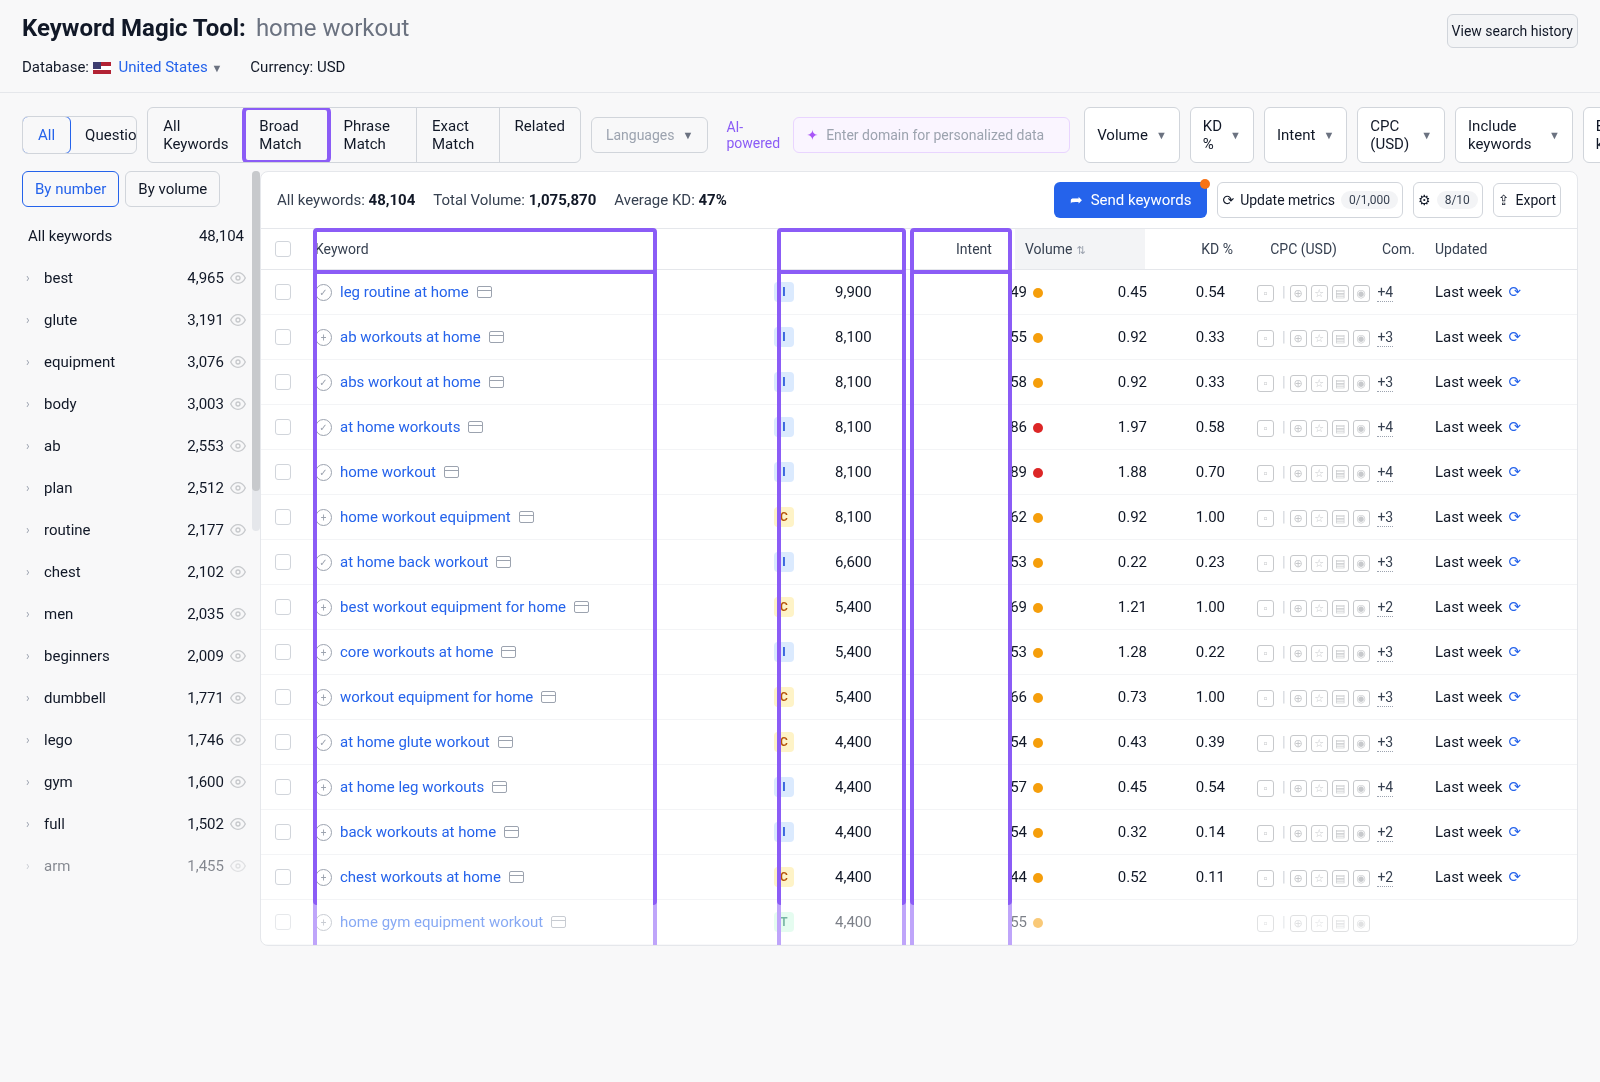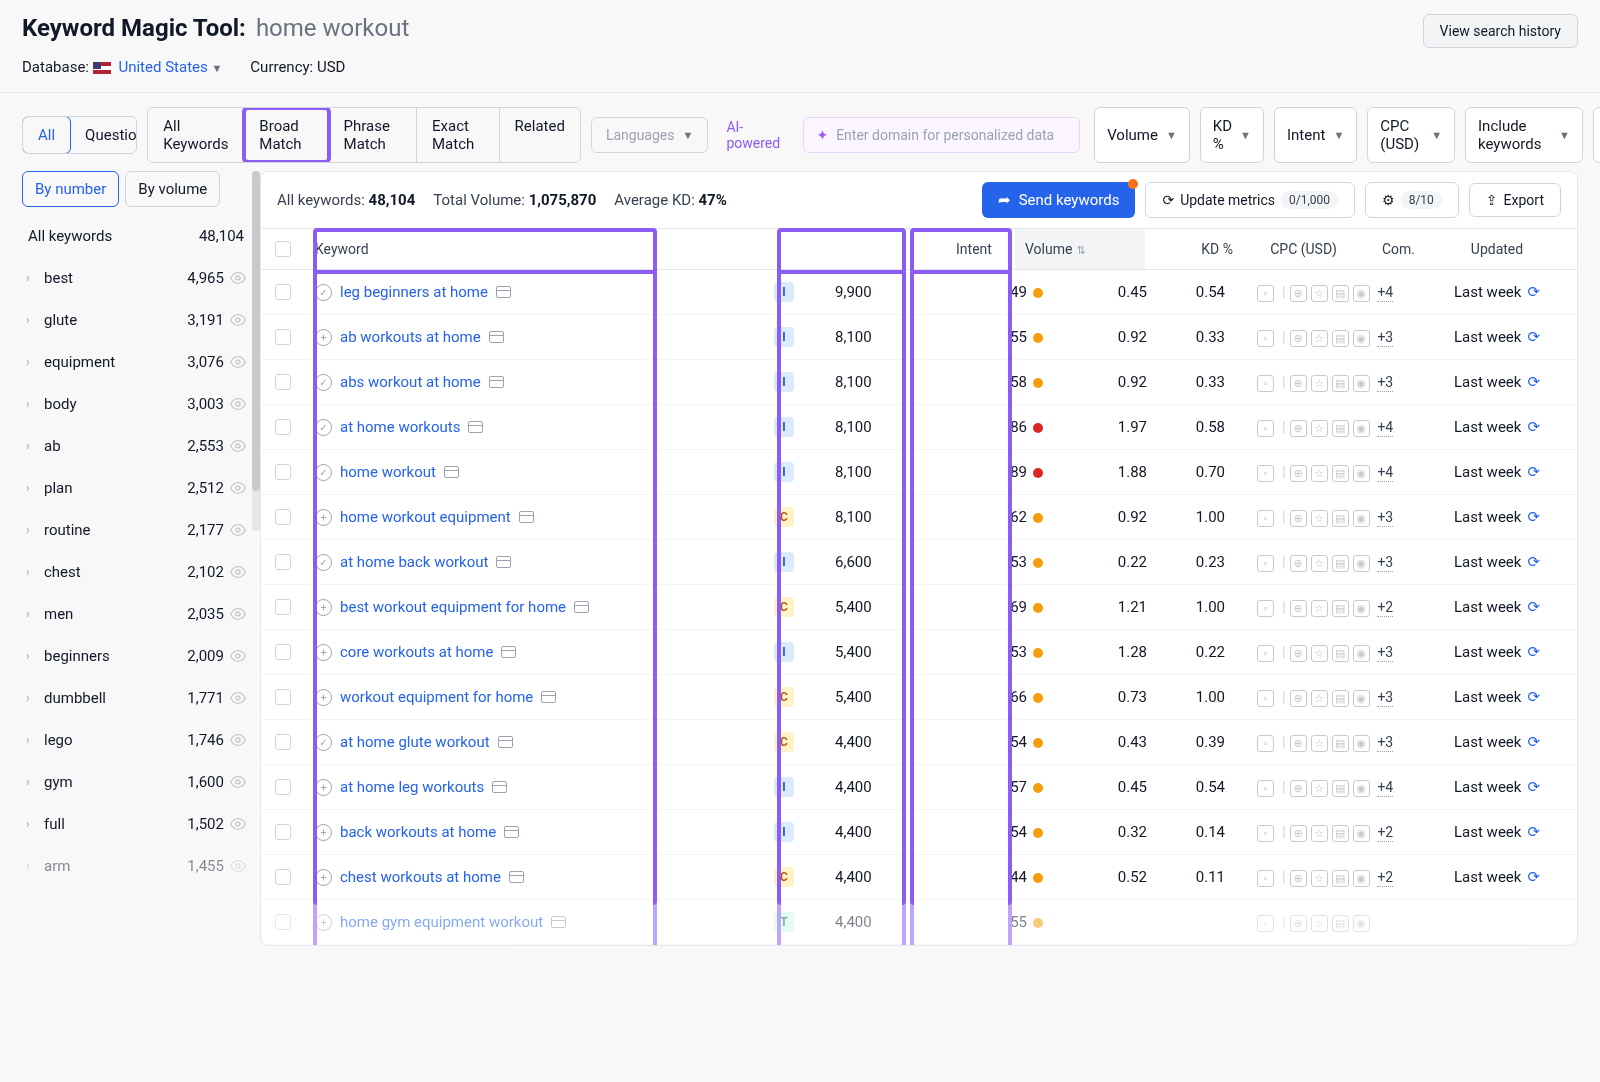--- a/index.html
+++ b/index.html
@@ -1,36 +1,36 @@
 <!DOCTYPE html>
 <html><head>
 <meta charset="utf-8">
 <style>
 *{box-sizing:border-box;margin:0;padding:0;font-family:-apple-system,BlinkMacSystemFont,"Segoe UI",Roboto,sans-serif}
 body{background:#f8f8f9;color:#111827;font-size:14px;width:1600px}
 .header{padding:14px 22px 16px;border-bottom:1px solid #e5e7eb}
 .hdr-top{display:flex;justify-content:space-between;align-items:flex-start}
 .htitle{font-size:24px;font-weight:700;display:flex;gap:10px;align-items:baseline}
 .htitle .query{color:#6b7280;font-weight:400}
-.btn{display:inline-flex;align-items:center;gap:6px;padding:8px 16px;border:1px solid #d1d5db;border-radius:6px;background:#fff;color:#111827;cursor:pointer;font-size:14px}
+.btn{display:inline-flex;align-items:center;gap:6px;padding:8px 4px;border:1px solid #d1d5db;border-radius:6px;background:#fff;color:#111827;cursor:pointer;font-size:14px}
 .btn-grey{background:#f3f4f6}
 .hdr-sub{display:flex;gap:28px;margin-top:10px;font-size:15px;color:#111827}
 .link{color:#2563eb;cursor:pointer}
 .flag{display:inline-block;width:18px;height:12px;background:linear-gradient(#b22234 33%,#fff 33% 66%,#b22234 66%);position:relative;margin-right:4px;vertical-align:middle}
 .flag::before{content:"";position:absolute;width:8px;height:7px;background:#3c3b6e;left:0;top:0}
 .chev{font-size:11px;color:#6b7280}
 .toolbar{padding:14px 22px 8px;display:flex;flex-direction:row;gap:14px}
 .tabrow{display:flex;gap:0;align-items:center}
 .seggrp{display:inline-flex;border:1px solid #d1d5db;border-radius:6px;overflow:hidden;margin-right:10px}
 .seggrp .seg{padding:9px 15px;border-right:1px solid #d1d5db;cursor:pointer;font-size:15px}
 .seggrp .seg:last-child{border-right:none}
 .seg.active{color:#2563eb;border:1px solid #2563eb;border-radius:6px;margin:-1px}
 .seg.highl{outline:4px solid #8b5cf6;outline-offset:-2px;border-radius:4px}
 .lang-dd{padding:9px 14px;border:1px solid #d1d5db;border-radius:6px;color:#9ca3af;cursor:pointer;display:inline-flex;gap:8px;align-items:center}
-.ai-row{display:flex;gap:10px;align-items:center}
+.ai-row{display:flex;align-items:center}
 .ai-badge{color:#8b5cf6;font-size:14px;padding:4px 0 4px 4px}
 .ai-input{border:1px solid #e9d5ff;border-radius:6px;padding:9px 12px;width:290px;color:#9ca3af;display:flex;gap:8px;align-items:center;background:#faf5ff}
 .ai-spark{color:#a855f7}
 .filters{display:flex;gap:10px}
 .dd{padding:8px 12px;border:1px solid #d1d5db;border-radius:6px;background:#fff;cursor:pointer;display:inline-flex;align-items:center;gap:8px;font-size:15px}
 .content{display:flex;padding:0 22px 22px;gap:10px}
 .sidebar{width:228px;flex-shrink:0;position:relative}
 .sb-tabs{display:flex;gap:6px;margin-bottom:8px}
 .sb-tab{padding:8px 12px;border:1px solid #d1d5db;border-radius:6px;cursor:pointer;font-size:15px}
 .sb-tab.active{border-color:#2563eb;color:#2563eb}
@@ -54,21 +54,21 @@
 .thead{display:flex;align-items:center;border-bottom:1px solid #e5e7eb;font-size:14px;color:#374151;position:relative}
 .th,.td{padding:12px 10px}
 .c-chk{width:44px;display:flex;justify-content:center}
 .c-kw{flex:1;min-width:300px}
 .c-int{width:82px;text-align:center}
 .c-vol{width:130px;text-align:left;padding-right:18px}
 .c-kd{width:102px;text-align:right;padding-right:14px}
 .c-cpc{width:100px;text-align:right}
 .c-com{width:78px;text-align:right}
 .c-serp{width:190px;padding-left:22px}
-.c-upd{width:152px;text-align:center;padding-right:18px}
+.c-upd{width:152px;text-align:left;padding-right:18px}
 .chk{width:16px;height:16px;border:1.5px solid #d1d5db;border-radius:3px;display:inline-block}
 .row{display:flex;align-items:center;border-bottom:1px solid #f3f4f6;font-size:15px;position:relative}
 .kw-cell{display:flex;align-items:center;gap:8px}
 .kw-ico{width:17px;height:17px;border:1.5px solid #9ca3af;border-radius:50%;display:inline-flex;align-items:center;justify-content:center;font-size:10px;color:#9ca3af;flex-shrink:0}
 .kw-link{color:#2563eb;cursor:pointer}
 .win-ico{width:15px;height:12px;border:1.5px solid #9ca3af;border-radius:2px;position:relative;flex-shrink:0}
 .win-ico::before{content:"";position:absolute;top:3px;left:0;right:0;border-top:1.5px solid #9ca3af}
 .intent-badge{display:inline-block;width:20px;height:20px;border-radius:4px;text-align:center;line-height:20px;font-size:12px;font-weight:600}
 .int-i{background:#dbeafe;color:#1d4ed8}
 .int-c{background:#fef3c7;color:#b45309}
@@ -393,21 +393,21 @@
         <div class="row">
           <div class="hl-kw" style="left:52px;top:-1px;width:344px;height:51px;border-top:none;border-bottom:none"></div>
           <div class="hl-kw" style="left:516px;top:-1px;width:129px;height:51px;border-top:none;border-bottom:none"></div>
           <div class="hl-kw" style="left:649px;top:-1px;width:102px;height:51px;border-top:none;border-bottom:none"></div>
           <div class="td c-chk">
             <span class="chk"></span>
           </div>
           <div class="td c-kw">
             <div class="kw-cell">
               <span class="kw-ico">✓</span>
-              <span class="kw-link">leg beginners at home</span>
+              <span class="kw-link">leg routine at home</span>
               <span class="win-ico"></span>
             </div>
           </div>
           <div class="td c-int"><span class="intent-badge int-i">I</span></div>
           <div class="td c-vol">9,900</div>
           <div class="td c-kd">49<span class="kd-dot kd-o"></span></div>
           <div class="td c-cpc">0.45</div>
           <div class="td c-com">0.54</div>
           <div class="td c-serp"><span class="serp-ico">▫</span><span style="color:#d1d5db;margin:0 4px">|</span><span class="serp-ico">⊕</span><span class="serp-ico">☆</span><span class="serp-ico">▤</span><span class="serp-ico">◉</span> <span class="serp-more">+4</span></div>
           <div class="td c-upd">Last week<span class="refresh">⟳</span></div>

